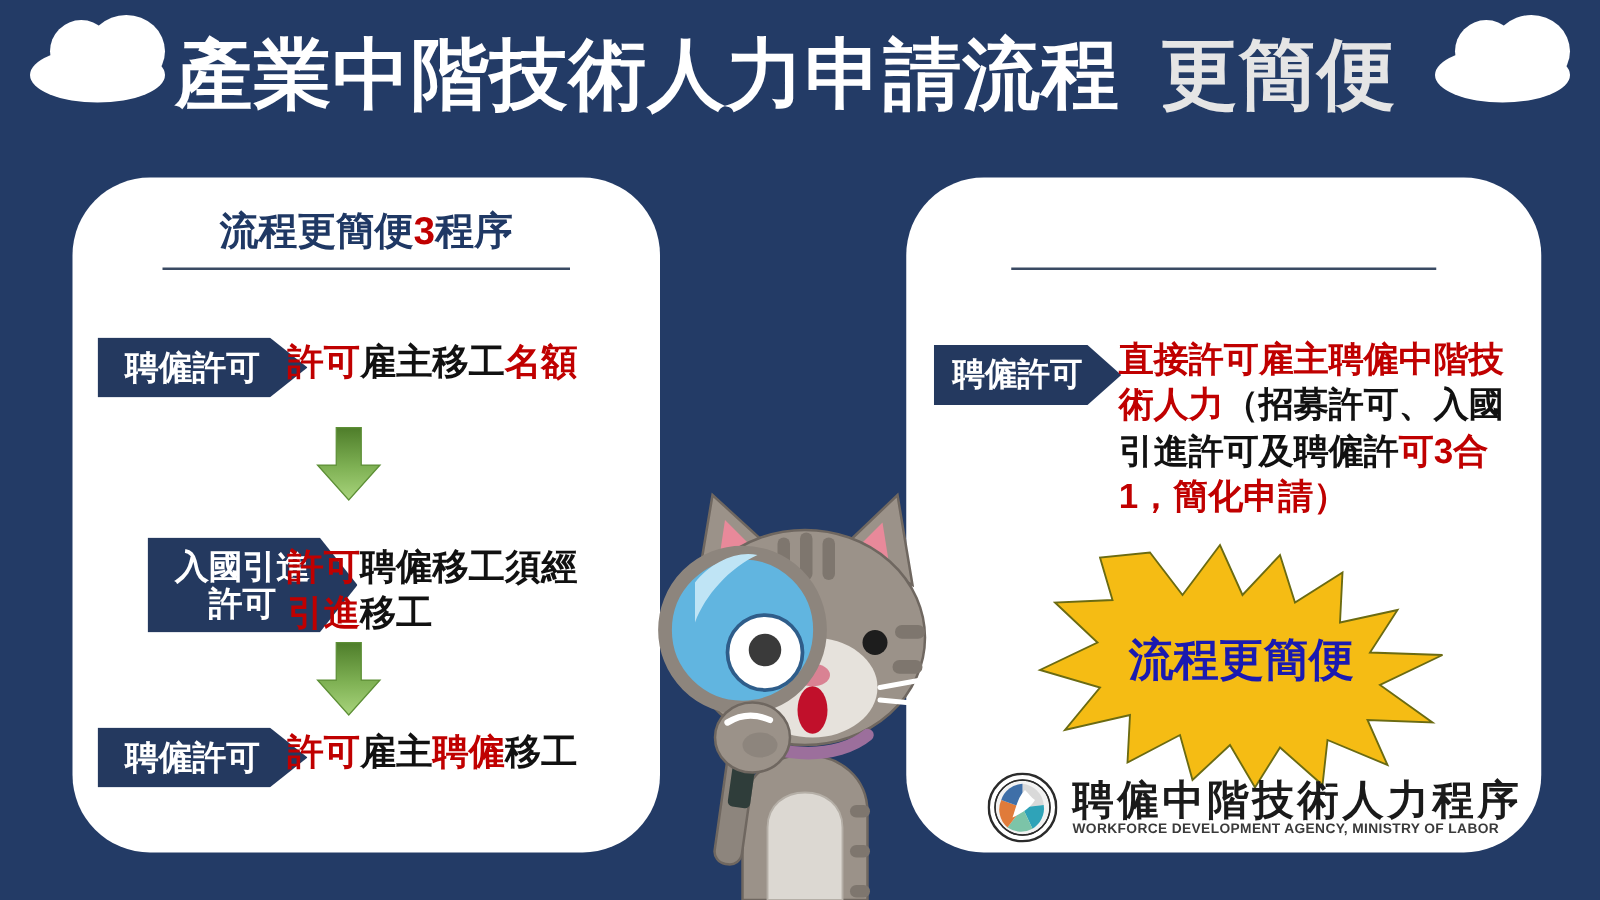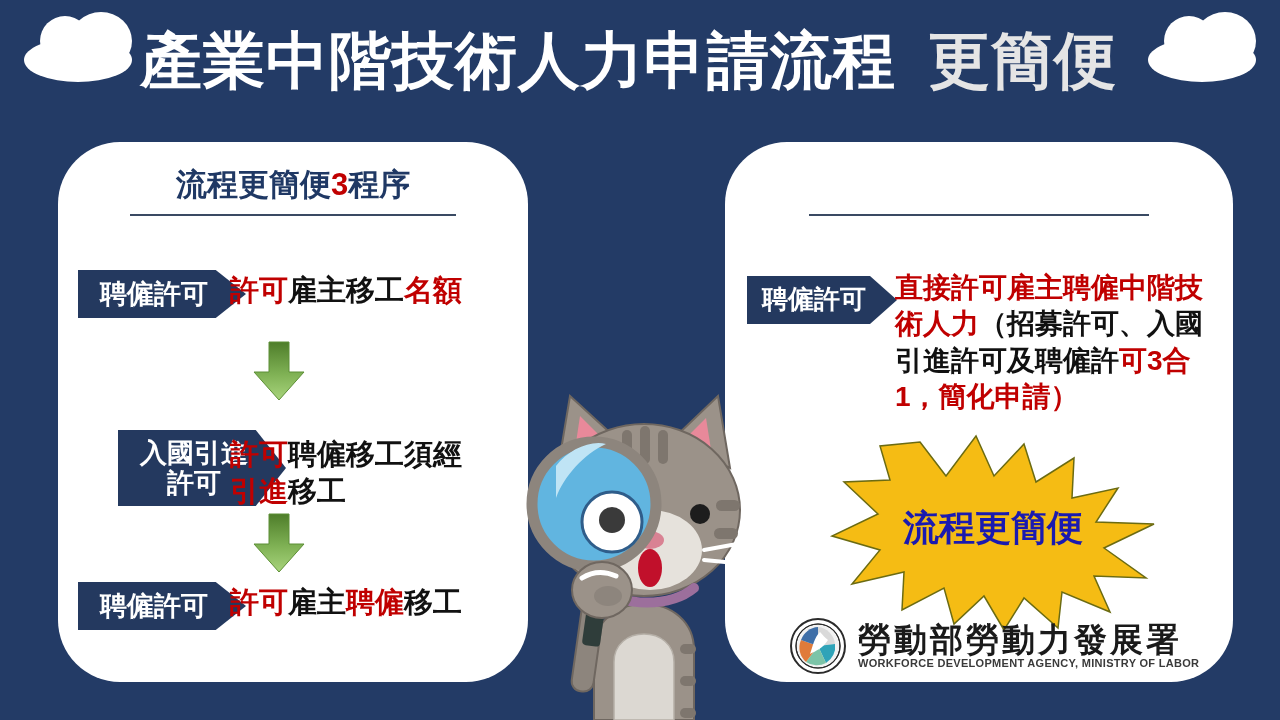--- a/index.html
+++ b/index.html
@@ -293,21 +293,21 @@
         <path d="M28 9 A19 19 0 0 1 45 26 L28 28 Z" fill="#d9d9d9"></path>
         <path d="M45 26 A19 19 0 0 1 36 45 L28 28 Z" fill="#2fa3b8"></path>
         <path d="M36 45 A19 19 0 0 1 16 44 L28 28 Z" fill="#7cc4a8"></path>
         <path d="M16 44 A19 19 0 0 1 11 22 L28 28 Z" fill="#e07b3a"></path>
         <path d="M11 22 A19 19 0 0 1 28 9 L28 28 Z" fill="#3f6fa8"></path>
         <path d="M30 14 C24 20 23 28 20 36 C26 33 33 30 38 22 C35 20 33 17 30 14 Z" fill="#ffffff"></path>
         <circle cx="28" cy="28" r="22" fill="none" stroke="#2b2b2b" stroke-width="1.2"></circle>
       </svg>
     </div>
     <div id="agency-names">
-      <div id="agency-name-zh">勞動部勞動力發展署</div>
+      <div id="agency-name-zh">聘僱中階技術人力程序</div>
       <div id="agency-name-en">WORKFORCE DEVELOPMENT AGENCY, MINISTRY OF LABOR</div>
     </div>
   </div>
 
   <div id="mascot">
     <svg viewBox="0 0 292 338" xmlns="http://www.w3.org/2000/svg">
 
       <path d="M96 338 L96 268 C96 240 118 222 146 222 C174 222 196 240 196 268 L196 338 Z" fill="#9b9289" stroke="#6f6760" stroke-width="2"></path>
       <path d="M116 338 L116 280 C116 262 130 252 146 252 C162 252 176 262 176 280 L176 338 Z" fill="#dcd8d2" stroke="#b5afa7" stroke-width="1.5"></path>
 

